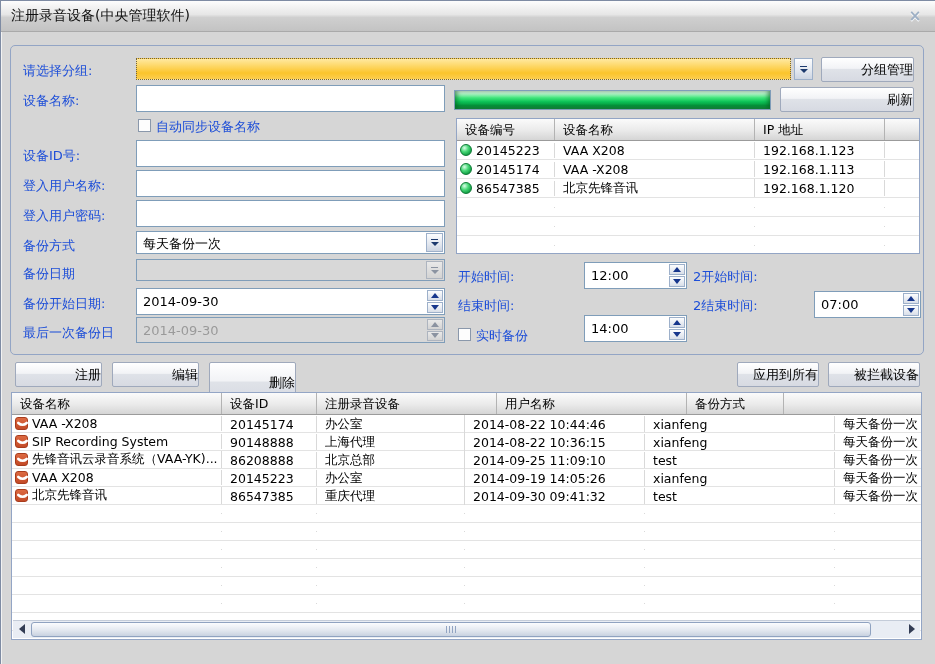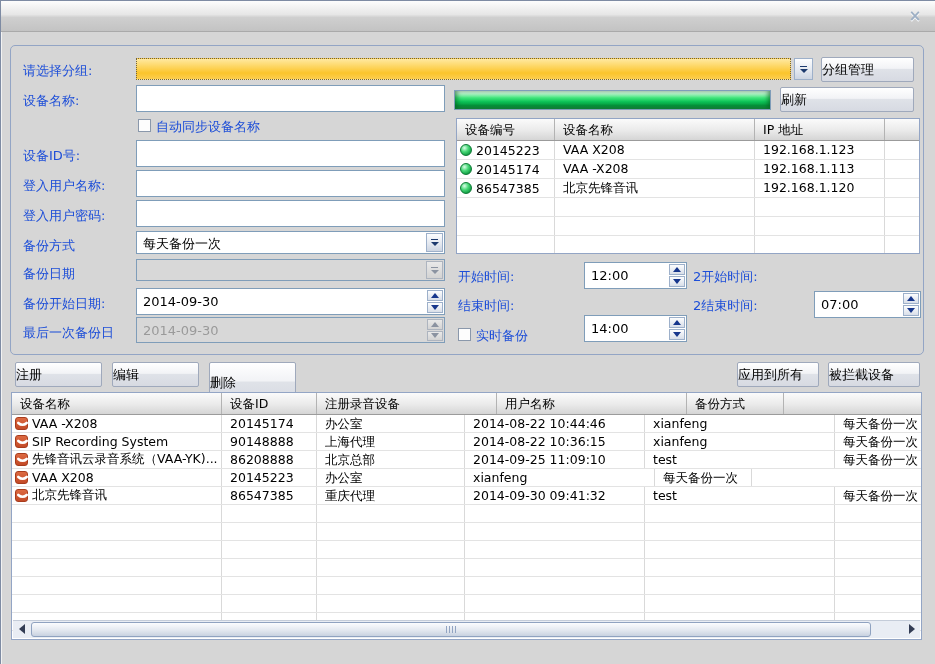--- a/index.html
+++ b/index.html
@@ -42,28 +42,28 @@
   
   .combo-yellow{position:absolute;box-sizing:border-box;border:1px dotted #6e6140;
                 background:linear-gradient(#ffe9a0,#fdd256 45%,#fbc52c 70%,#fcce4e);}
   
   .progress{position:absolute;border:1px solid #7f9db9;box-sizing:border-box;
             background:linear-gradient(#f6fff9,#b9f7cd 14%,#3fe47a 38%,#0cc257 60%,#07a143 82%,#27b85d);
             box-shadow:inset 0 -3px 4px rgba(0,80,25,.45), inset 3px 0 4px rgba(0,80,25,.35), inset -3px 0 4px rgba(0,80,25,.35);}
   
   .btn{position:absolute;box-sizing:border-box;border:1px solid #9fa9bc;border-radius:2px;
        background:linear-gradient(#ffffff,#f2f3f6 45%,#dfe2e8 50%,#d7dae2);
-       font-family:inherit;font-size:13px;text-align:left;color:#000;padding:0;cursor:default;}
+       font-family:inherit;font-size:13px;text-align:right;color:#000;padding:0;cursor:default;}
   
   .chk{position:absolute;width:13px;height:13px;background:#fdfdfd;border:1px solid #8a98ab;box-sizing:border-box;}
   
   .tbl{position:absolute;background:#fff;border:1px solid #93a5c5;box-sizing:border-box;overflow:hidden;}
   .thead{display:flex;height:21px;background:linear-gradient(#fbfbfb,#eaeaea 55%,#d5d5d5);border-bottom:1px solid #9b9b9b;}
   .th{box-sizing:border-box;padding:3px 0 0 8px;border-right:1px solid #b3b3b3;font-size:12.5px;white-space:nowrap;overflow:hidden;flex:none;}
-  .trow{display:flex;border-bottom:1px solid #e3e3e3;}
+  .trow{display:flex;border-bottom:1px solid #e3e3e3;align-items:center;}
   .ot .trow{height:18px;} .bt .trow{height:17px;}
   .tcell{box-sizing:border-box;border-right:1px solid #d9d9d9;white-space:nowrap;overflow:hidden;flex:none;
          padding:1px 0 0 8px;font-size:12.5px;}
   .tcell.icon-cell{display:flex;align-items:center;padding:0 0 0 3px;}
   .icon-cell .txt{margin-left:4px;}
   .ot-c1{width:98px;} .ot-c2{width:200px;} .ot-c3{width:130px;} .ot-f{flex:1;border-right:none;}
   .bt-c1{width:210px;} .bt-c2{width:95px;} .bt-c3{width:148px;} .bt-c4{width:180px;} .bt-c5{width:190px;} .bt-c6{width:97px;}
   .dot-green{width:12px;height:12px;border-radius:50%;flex:none;
              background:radial-gradient(circle at 35% 30%, #dbffe9, #48d877 40%, #0f9c42 78%, #076b2c);
              border:1px solid #0d7a35;box-sizing:border-box;}
@@ -79,20 +79,21 @@
             background:linear-gradient(#fbfcfe,#e3e8f0 55%,#c9d2e0);}
   .grip{position:absolute;left:50%;top:3px;transform:translateX(-50%);display:flex;}
   .grip i{display:block;width:1px;height:7px;background:#92a4c2;margin:0 1px;}
 </style>
 </head>
 <body>
 
 <div class="win">
 
   <div class="titlebar">
+    <span class="title-text">注册录音设备(中央管理软件)</span>
     <span class="close-btn">×</span>
   </div>
 
   <div class="groupbox" style="left:9px;top:44px;width:912px;height:308px;"></div>
 
   <div class="lbl" style="left:22px;top:61px;">请选择分组:</div>
   <div class="combo-yellow" style="left:135px;top:57px;width:655px;height:22px;"></div>
   <div class="drop-btn" style="left:793px;top:57px;right:auto;bottom:auto;width:19px;height:22px;">
     <span class="dd-bar"></span>
       <span class="dd-tri"></span>
@@ -312,20 +313,21 @@
     </div>
     <div class="trow">
       <div class="tcell icon-cell bt-c1">
           <span class="phone-icon"><svg width="13" height="13" viewBox="0 0 13 13">
               <path d="M2.3 4.9 Q6.5 8.6 10.7 4.9" stroke="#fff" stroke-width="2.6" fill="none" stroke-linecap="round"></path>
             </svg></span>
           <span class="txt">VAA X208</span>
         </div>
       <div class="tcell bt-c2">20145223</div>
       <div class="tcell bt-c3">办公室</div>
+      <div class="tcell bt-c4">2014-09-19 14:05:26</div>
       <div class="tcell bt-c5">xianfeng</div>
       <div class="tcell bt-c6">每天备份一次</div>
     </div>
     <div class="trow">
       <div class="tcell icon-cell bt-c1">
           <span class="phone-icon"><svg width="13" height="13" viewBox="0 0 13 13">
               <path d="M2.3 4.9 Q6.5 8.6 10.7 4.9" stroke="#fff" stroke-width="2.6" fill="none" stroke-linecap="round"></path>
             </svg></span>
           <span class="txt">北京先锋音讯</span>
         </div>

